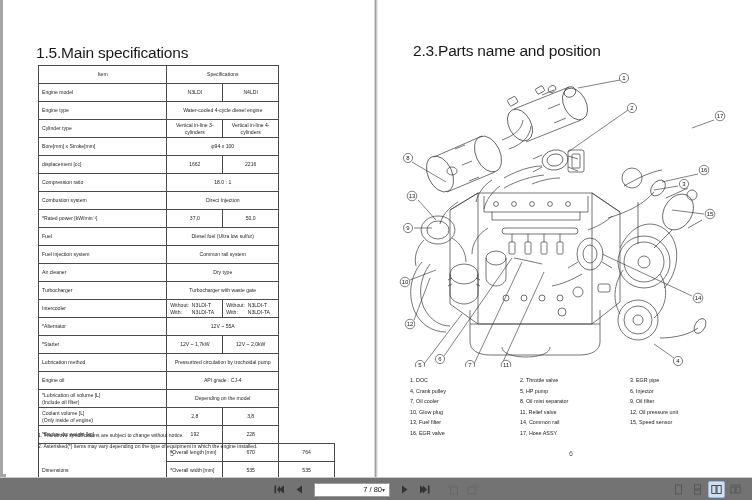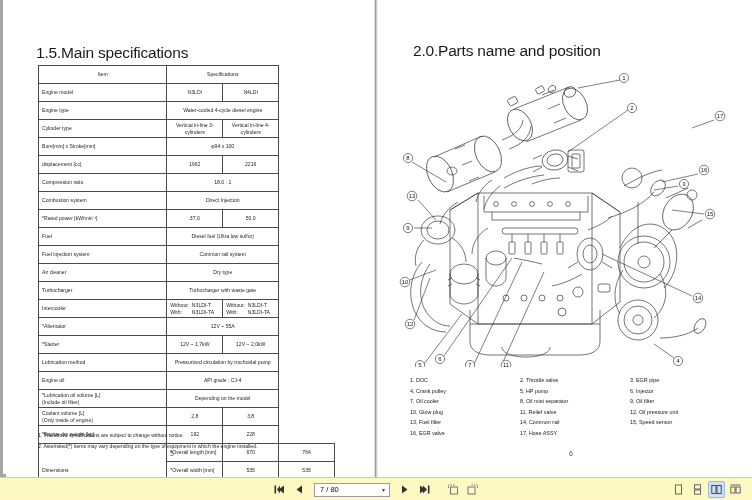--- a/index.html
+++ b/index.html
@@ -81,23 +81,23 @@
     position:absolute;left:32px;top:375px;width:330px;
     font-size:5.4px;color:#1a1a1a;line-height:1.95;
   }
   .parts-legend .lrow{display:flex;}
   .parts-legend .lc{flex:0 0 33.33%;white-space:nowrap;}
   .parts-legend .lc:nth-child(3){flex:0 0 33.33%;}
 
   
   .toolbar{
     position:absolute;left:0;top:477px;width:752px;height:23px;
-    background:#fef9c3;
+    background:#737373;
     border-top:1px solid #c8c8c8;
-    display:flex;align-items:center;
+    display:flex;align-items:center;text-align:right;
   }
   .tb-center{
     position:absolute;left:50%;transform:translateX(-50%);
     display:flex;align-items:center;gap:3px;
   }
   .tb-right{
     position:absolute;right:8px;display:flex;align-items:center;gap:2px;
   }
   .tb-btn{
     width:15px;height:15px;display:flex;align-items:center;justify-content:center;
@@ -247,21 +247,21 @@
 
       <div class="notes">
         <div>1. The above specifications are subject to change without notice.</div>
         <div>2. Asterisked(*) items may vary depending on the type of equipment in which the engine installed.</div>
       </div>
 
       <div class="page-num">5</div>
     </div>
 
     <div class="page page-right">
-      <div class="sec-title">2.0.Parts name and position</div>
+      <div class="sec-title">2.3.Parts name and position</div>
 
       <div class="diagram-wrap">
         <svg viewBox="0 0 348 305" xmlns="http://www.w3.org/2000/svg">
           <g fill="none" stroke="#3a3a3a" stroke-width="0.7" stroke-linejoin="round">
 
             <ellipse cx="183" cy="42" rx="11" ry="17" transform="rotate(-28 183 42)"></ellipse>
             <ellipse cx="128" cy="63" rx="11" ry="17" transform="rotate(-28 128 63)"></ellipse>
             <path d="M122 47 L177 25 M134 80 L189 58"></path>
             <path d="M150 33 l12 -5 M156 47 l12 -5 M162 61 l12 -5"></path>
             <ellipse cx="178" cy="30" rx="6" ry="5" transform="rotate(-28 178 30)"></ellipse>

